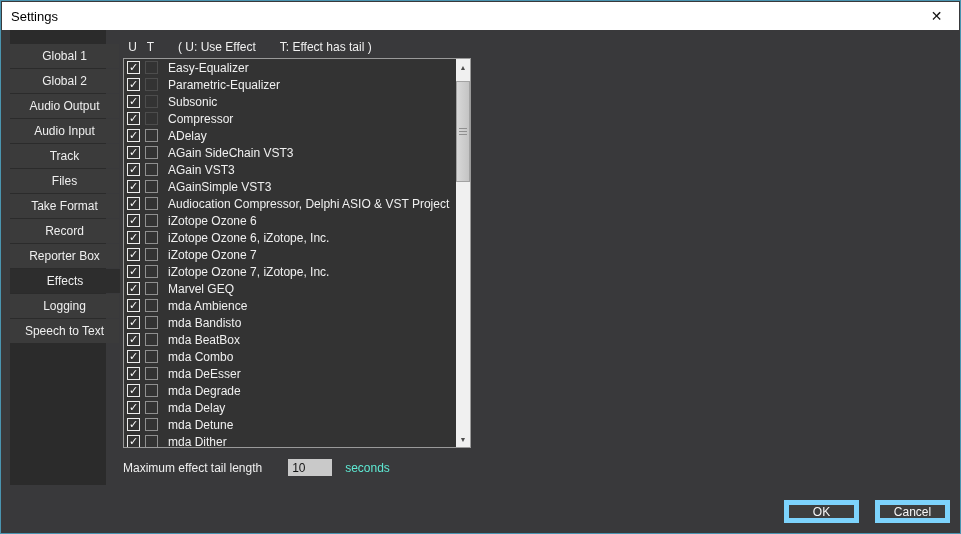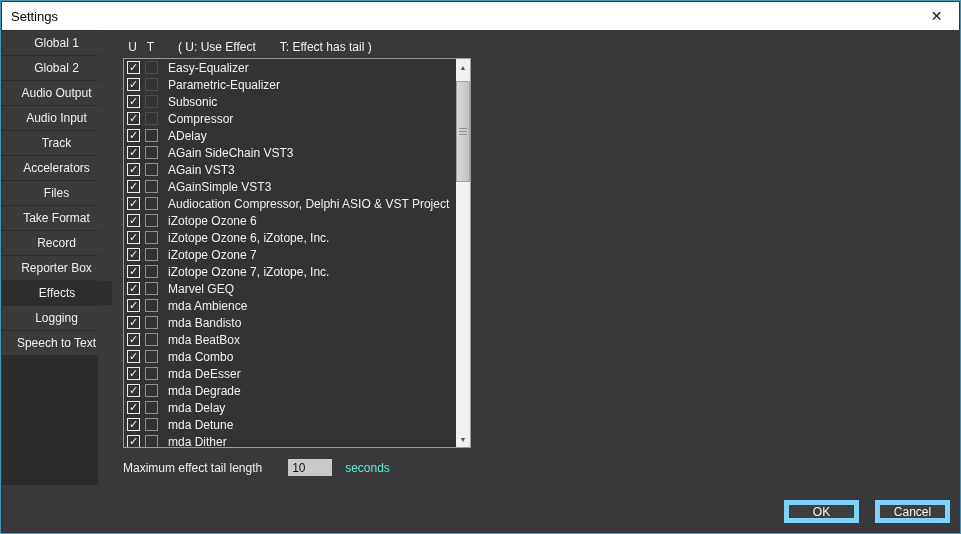--- a/index.html
+++ b/index.html
@@ -18,22 +18,22 @@
   }
   .title { color:#000000; font-size:13px; padding-left:9px; }
   .close-btn {
     margin-left:auto; width:45px; height:28px; display:flex;
     align-items:center; justify-content:center; color:#111;
     font-size:14px; cursor:default;
   }
 
   
   .sidebar {
-    position:absolute; left:1px; top:29px; width:96px; height:455px;
-    background:#2b2b2b; padding-top:1px;
+    position:absolute; left:9px; top:29px; width:96px; height:455px;
+    background:#2b2b2b; padding-top:14px;
   }
   .side-item {
     width:109px; height:24px; margin-bottom:1px; background:#3b3b3b;
     color:#efefef; font-size:12px; display:flex; align-items:center;
     justify-content:center; cursor:default;
   }
   .side-item.selected { background:#2d2d2d; width:110px; }
 
   
   .col-header {
@@ -111,21 +111,20 @@
     <span class="title">Settings</span>
     <span class="close-btn">✕</span>
   </div>
 
   <div class="sidebar">
       <div class="side-item">Global 1</div>
       <div class="side-item">Global 2</div>
       <div class="side-item">Audio Output</div>
       <div class="side-item">Audio Input</div>
       <div class="side-item">Track</div>
-      <div class="side-item">Accelerators</div>
       <div class="side-item">Files</div>
       <div class="side-item">Take Format</div>
       <div class="side-item">Record</div>
       <div class="side-item">Reporter Box</div>
       <div class="side-item selected">Effects</div>
       <div class="side-item">Logging</div>
       <div class="side-item">Speech to Text</div>
     </div>
 
   <div class="col-header">

